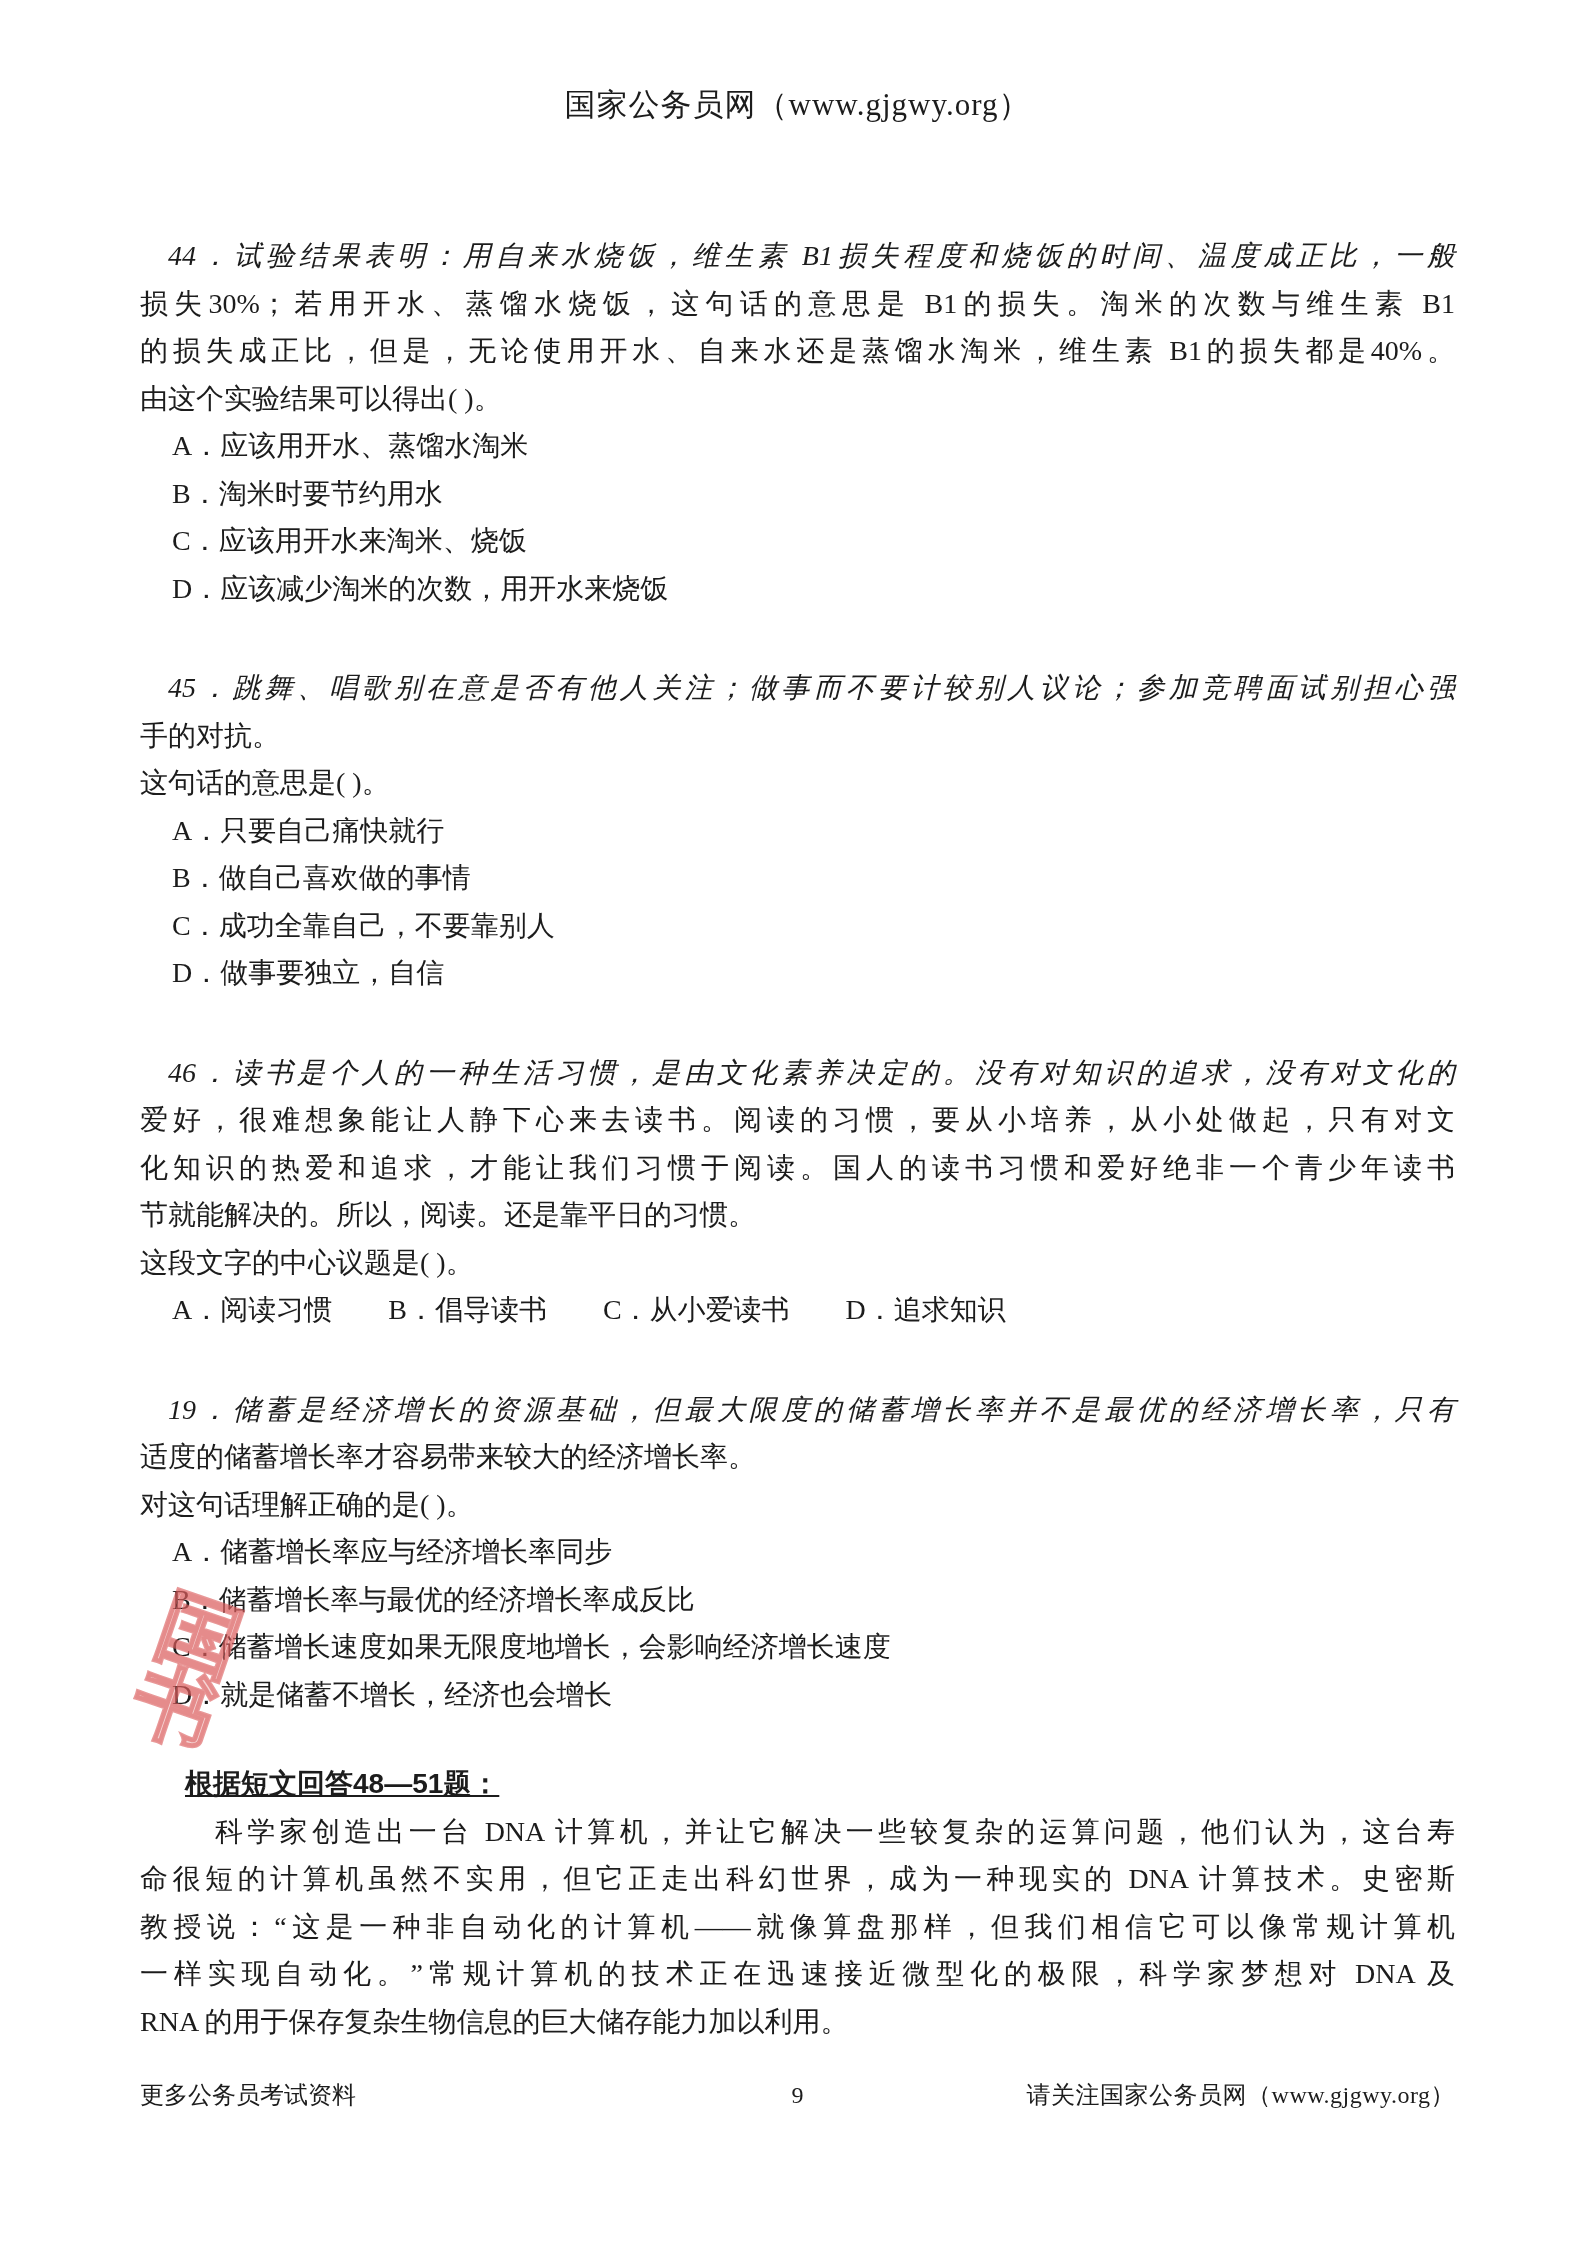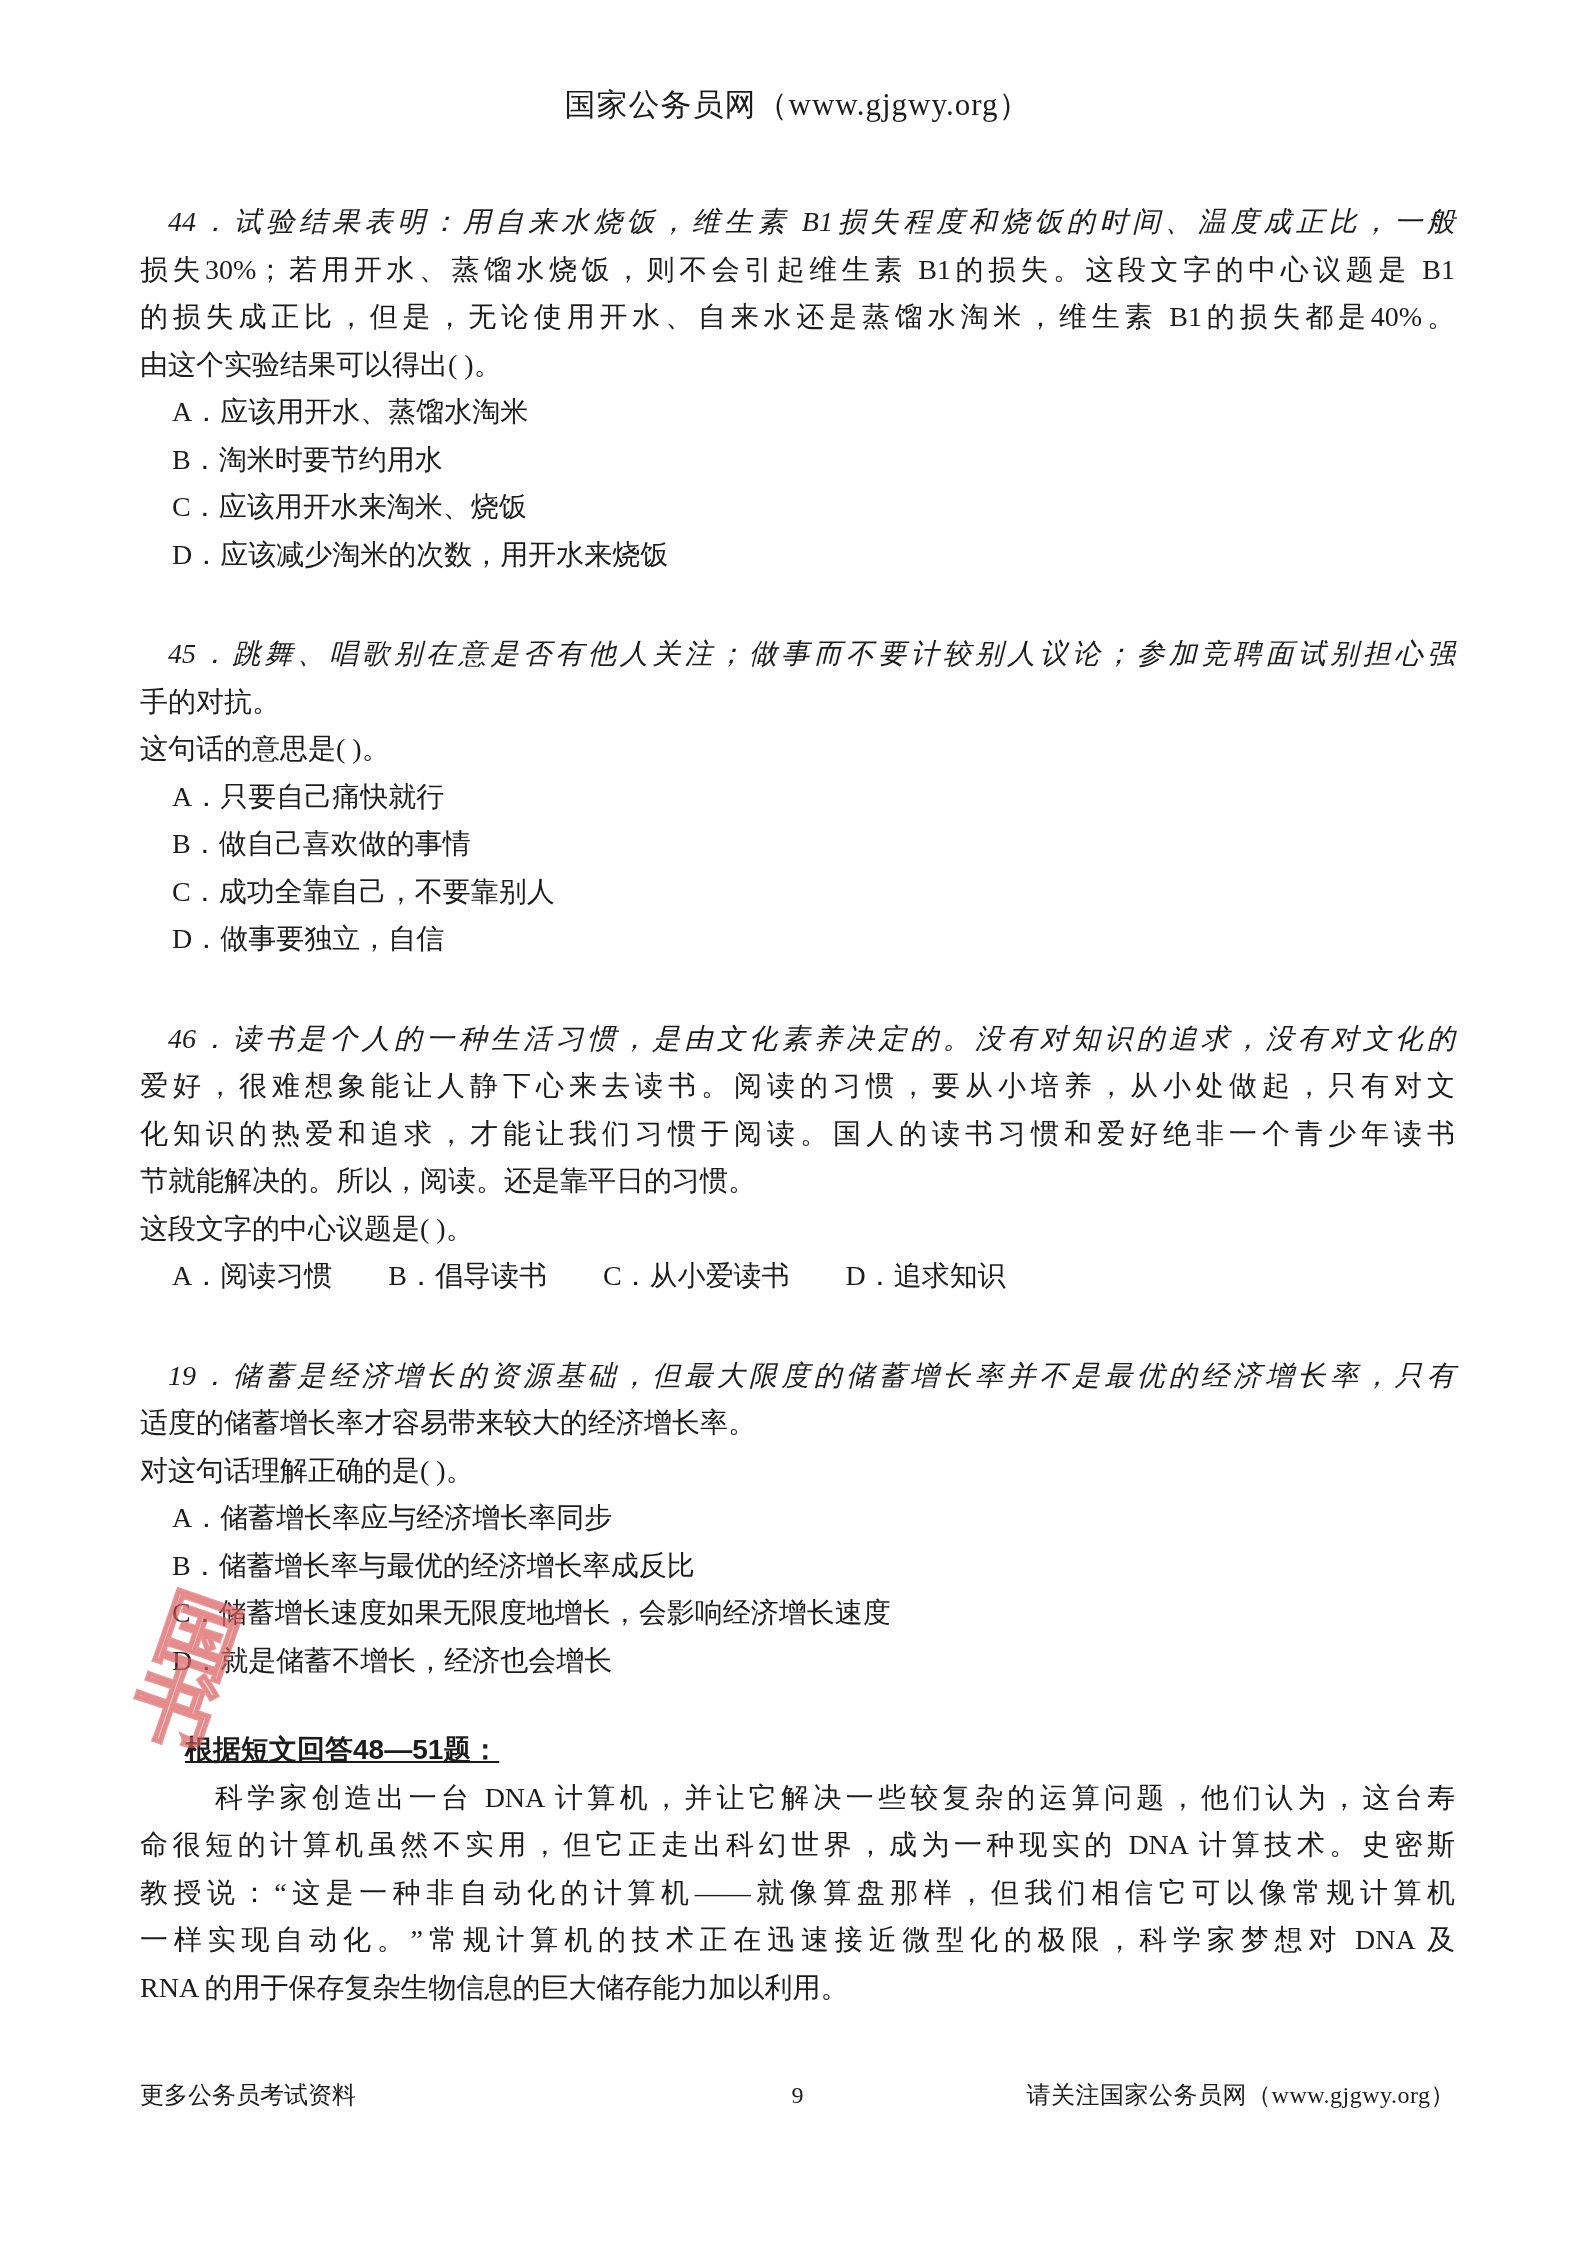--- a/index.html
+++ b/index.html
@@ -12,21 +12,21 @@
     box-sizing:border-box;
     padding:82px 139px 0 140px;
     font-family:"Liberation Serif","DejaVu Serif",serif;
     color:#1c1c1c;
     overflow:hidden;
   }
   .site-header{
     text-align:center;
     font-size:31px;
     line-height:46px;
-    margin-bottom:70px;
+    margin-bottom:104px;
     letter-spacing:1px;
   }
   .line{
     font-size:28px;
     line-height:47.5px;
     white-space:pre-wrap;
   }
   
   .jfull{
     text-align:justify;
@@ -85,21 +85,21 @@
 </head>
 <body>
 
 <div class="page">
 
   <div class="site-header">国家公务员网（www.gjgwy.org）</div>
 
   <div id="questions-root">
       <div class="question-block">
         <div class="line q-first jfull">44．试验结果表明：用自来水烧饭，维生素 B1损失程度和烧饭的时间、温度成正比，一般</div>
-        <div class="line jfull">损失30%；若用开水、蒸馏水烧饭，则不会引起维生素 B1的损失。这段文字的中心议题是 B1</div>
+        <div class="line jfull">损失30%；若用开水、蒸馏水烧饭，这句话的意思是 B1的损失。淘米的次数与维生素 B1</div>
         <div class="line jfull">的损失成正比，但是，无论使用开水、自来水还是蒸馏水淘米，维生素 B1的损失都是40%。</div>
         <div class="line">由这个实验结果可以得出( )。</div>
         <div class="line option">A．应该用开水、蒸馏水淘米</div>
         <div class="line option">B．淘米时要节约用水</div>
         <div class="line option">C．应该用开水来淘米、烧饭</div>
         <div class="line option">D．应该减少淘米的次数，用开水来烧饭</div>
       </div>
       <div class="question-block">
         <div class="line q-first jfull">45．跳舞、唱歌别在意是否有他人关注；做事而不要计较别人议论；参加竞聘面试别担心强</div>
         <div class="line">手的对抗。</div>

